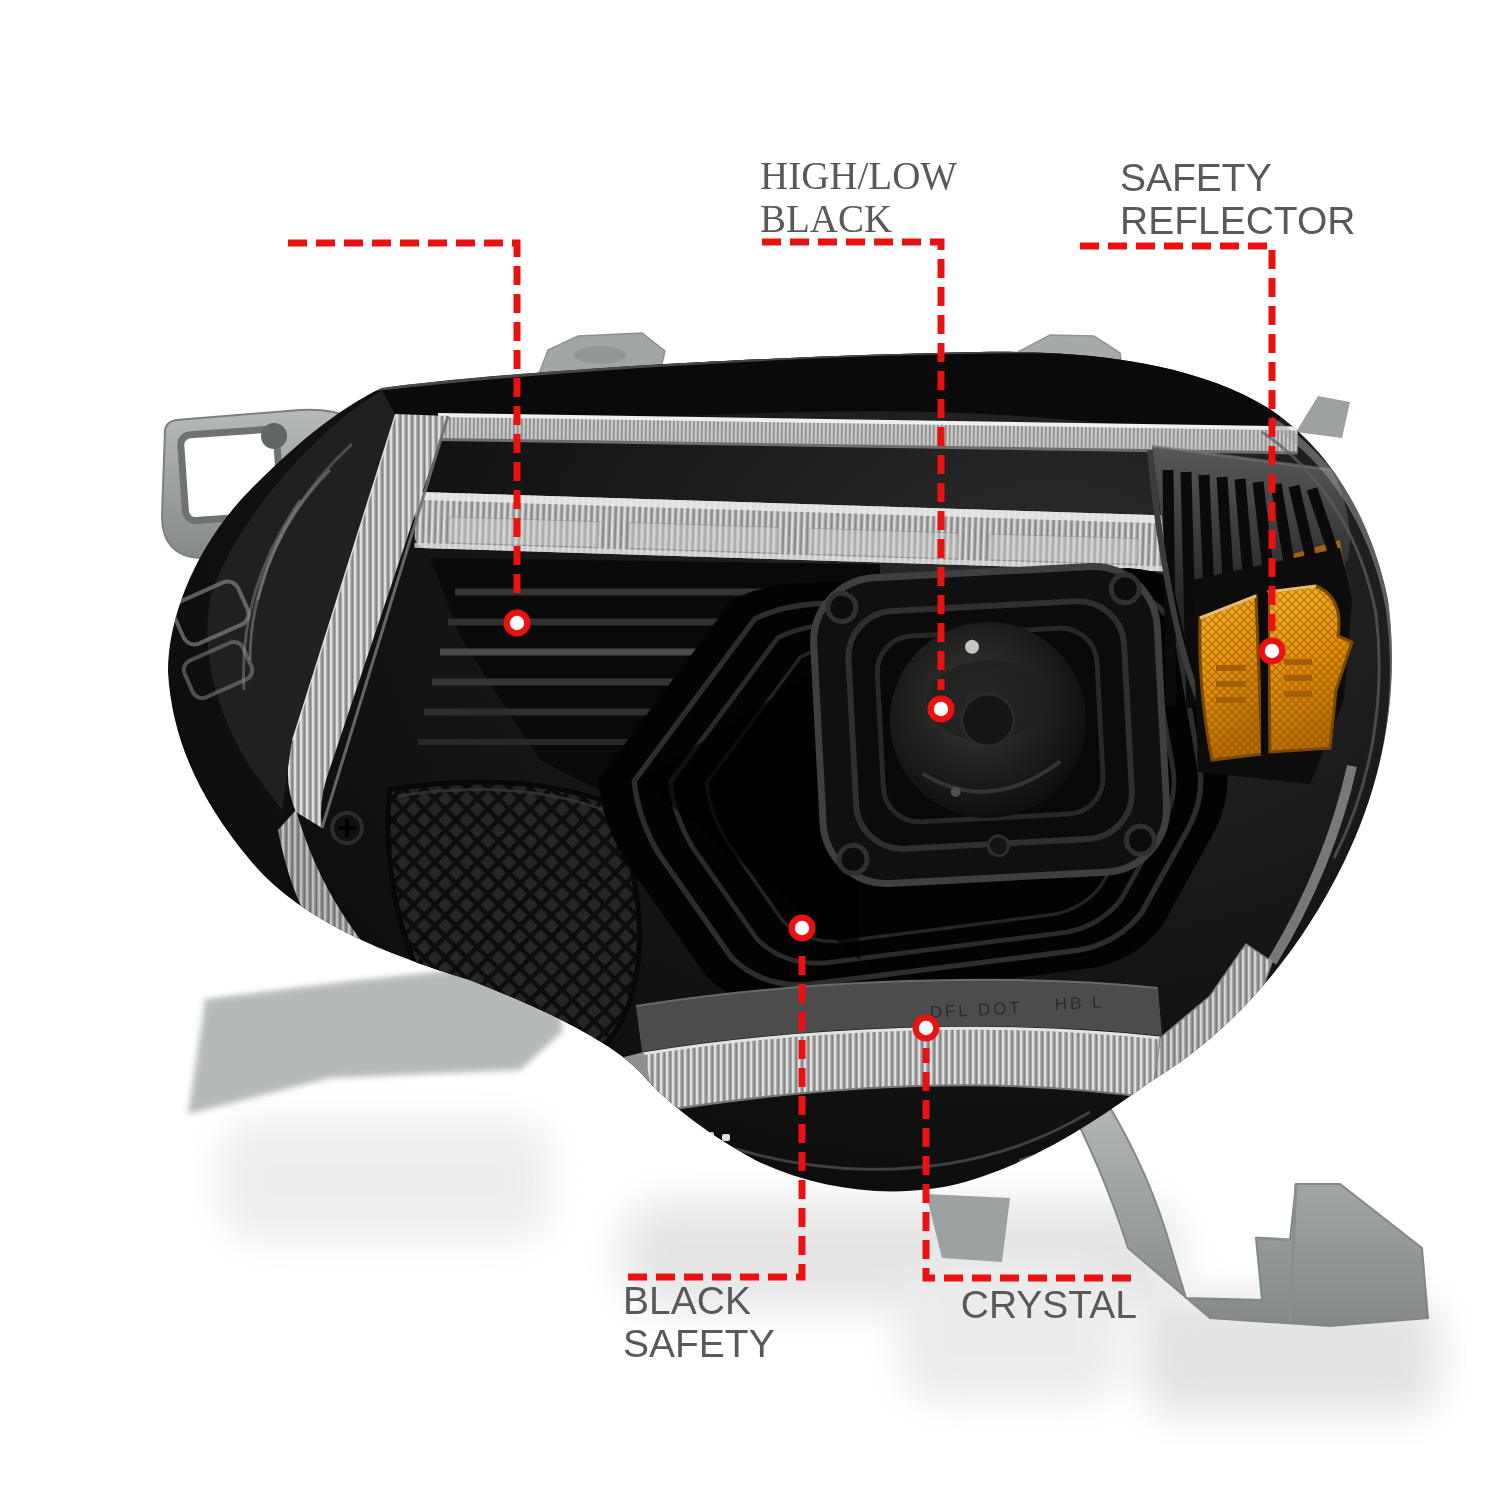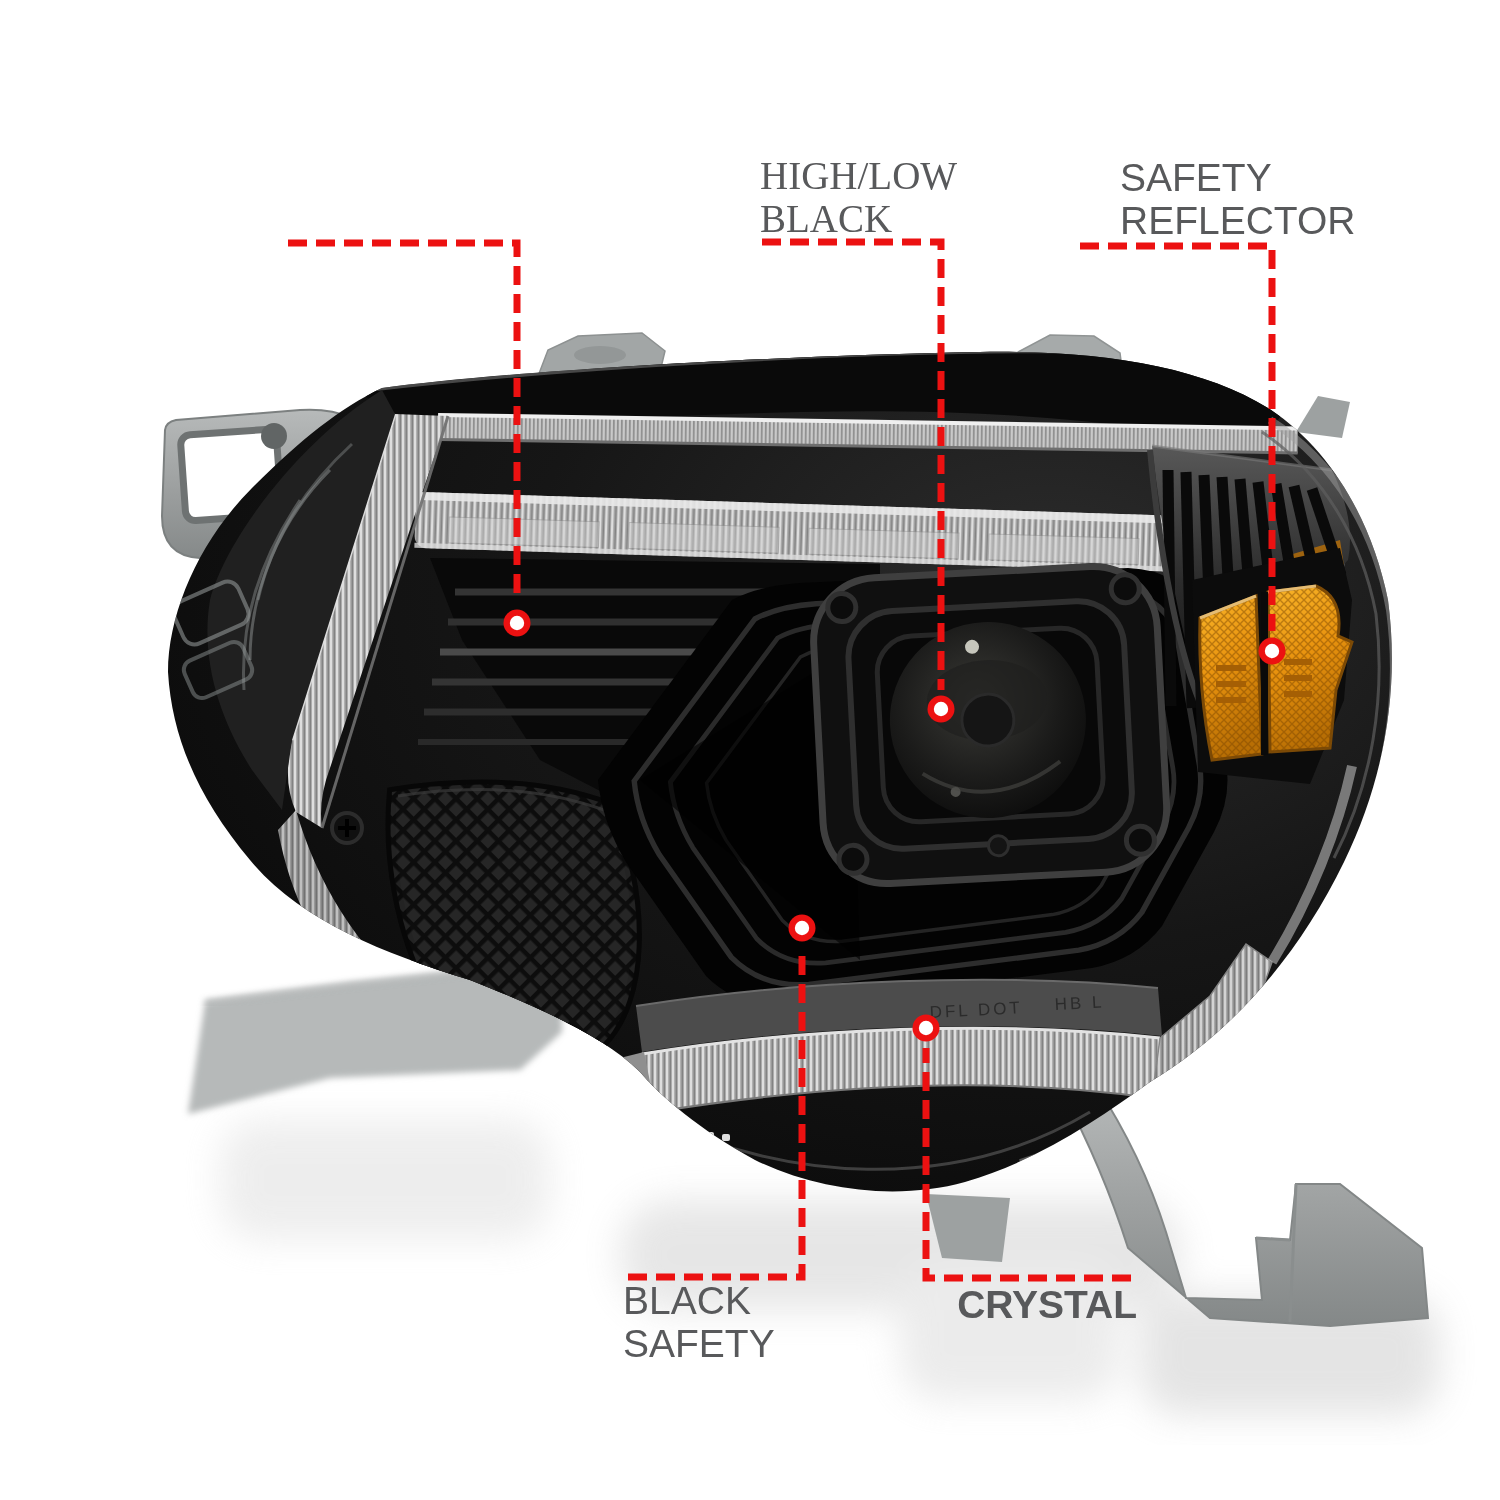--- a/index.html
+++ b/index.html
@@ -6,21 +6,21 @@
   #stage{position:relative;width:1500px;height:1500px;background:#ffffff;overflow:hidden;
          font-family:"Liberation Sans", sans-serif;}
   #artwork{position:absolute;left:0;top:0;width:1500px;height:1500px;}
   .label{position:absolute;font-weight:400;font-size:39px;line-height:43px;color:#58595B;
          white-space:nowrap;letter-spacing:0px;}
   .label div{display:block;}
   #lbl-switchback{left:286px;top:118px;}
   #lbl-highlow{left:760px;top:154px;font-family:Liberation Serif, serif;}
   #lbl-safety{left:1120px;top:156px;}
   #lbl-black{left:623px;top:1279px;}
-  #lbl-crystal{right:363px;top:1283px;text-align:right;font-weight:bold;}
+  #lbl-crystal{right:363px;top:1283px;text-align:right;}
   .callout-line{stroke:#EC1111;stroke-width:7;fill:none;stroke-dasharray:19 9;stroke-linecap:butt;}
   .dot-outer{fill:#EC1111;}
   .dot-inner{fill:#ffffff;}
 </style>
 </head>
 <body>
 
 <div id="stage">
 
 <svg id="artwork" viewBox="0 0 1500 1500">

